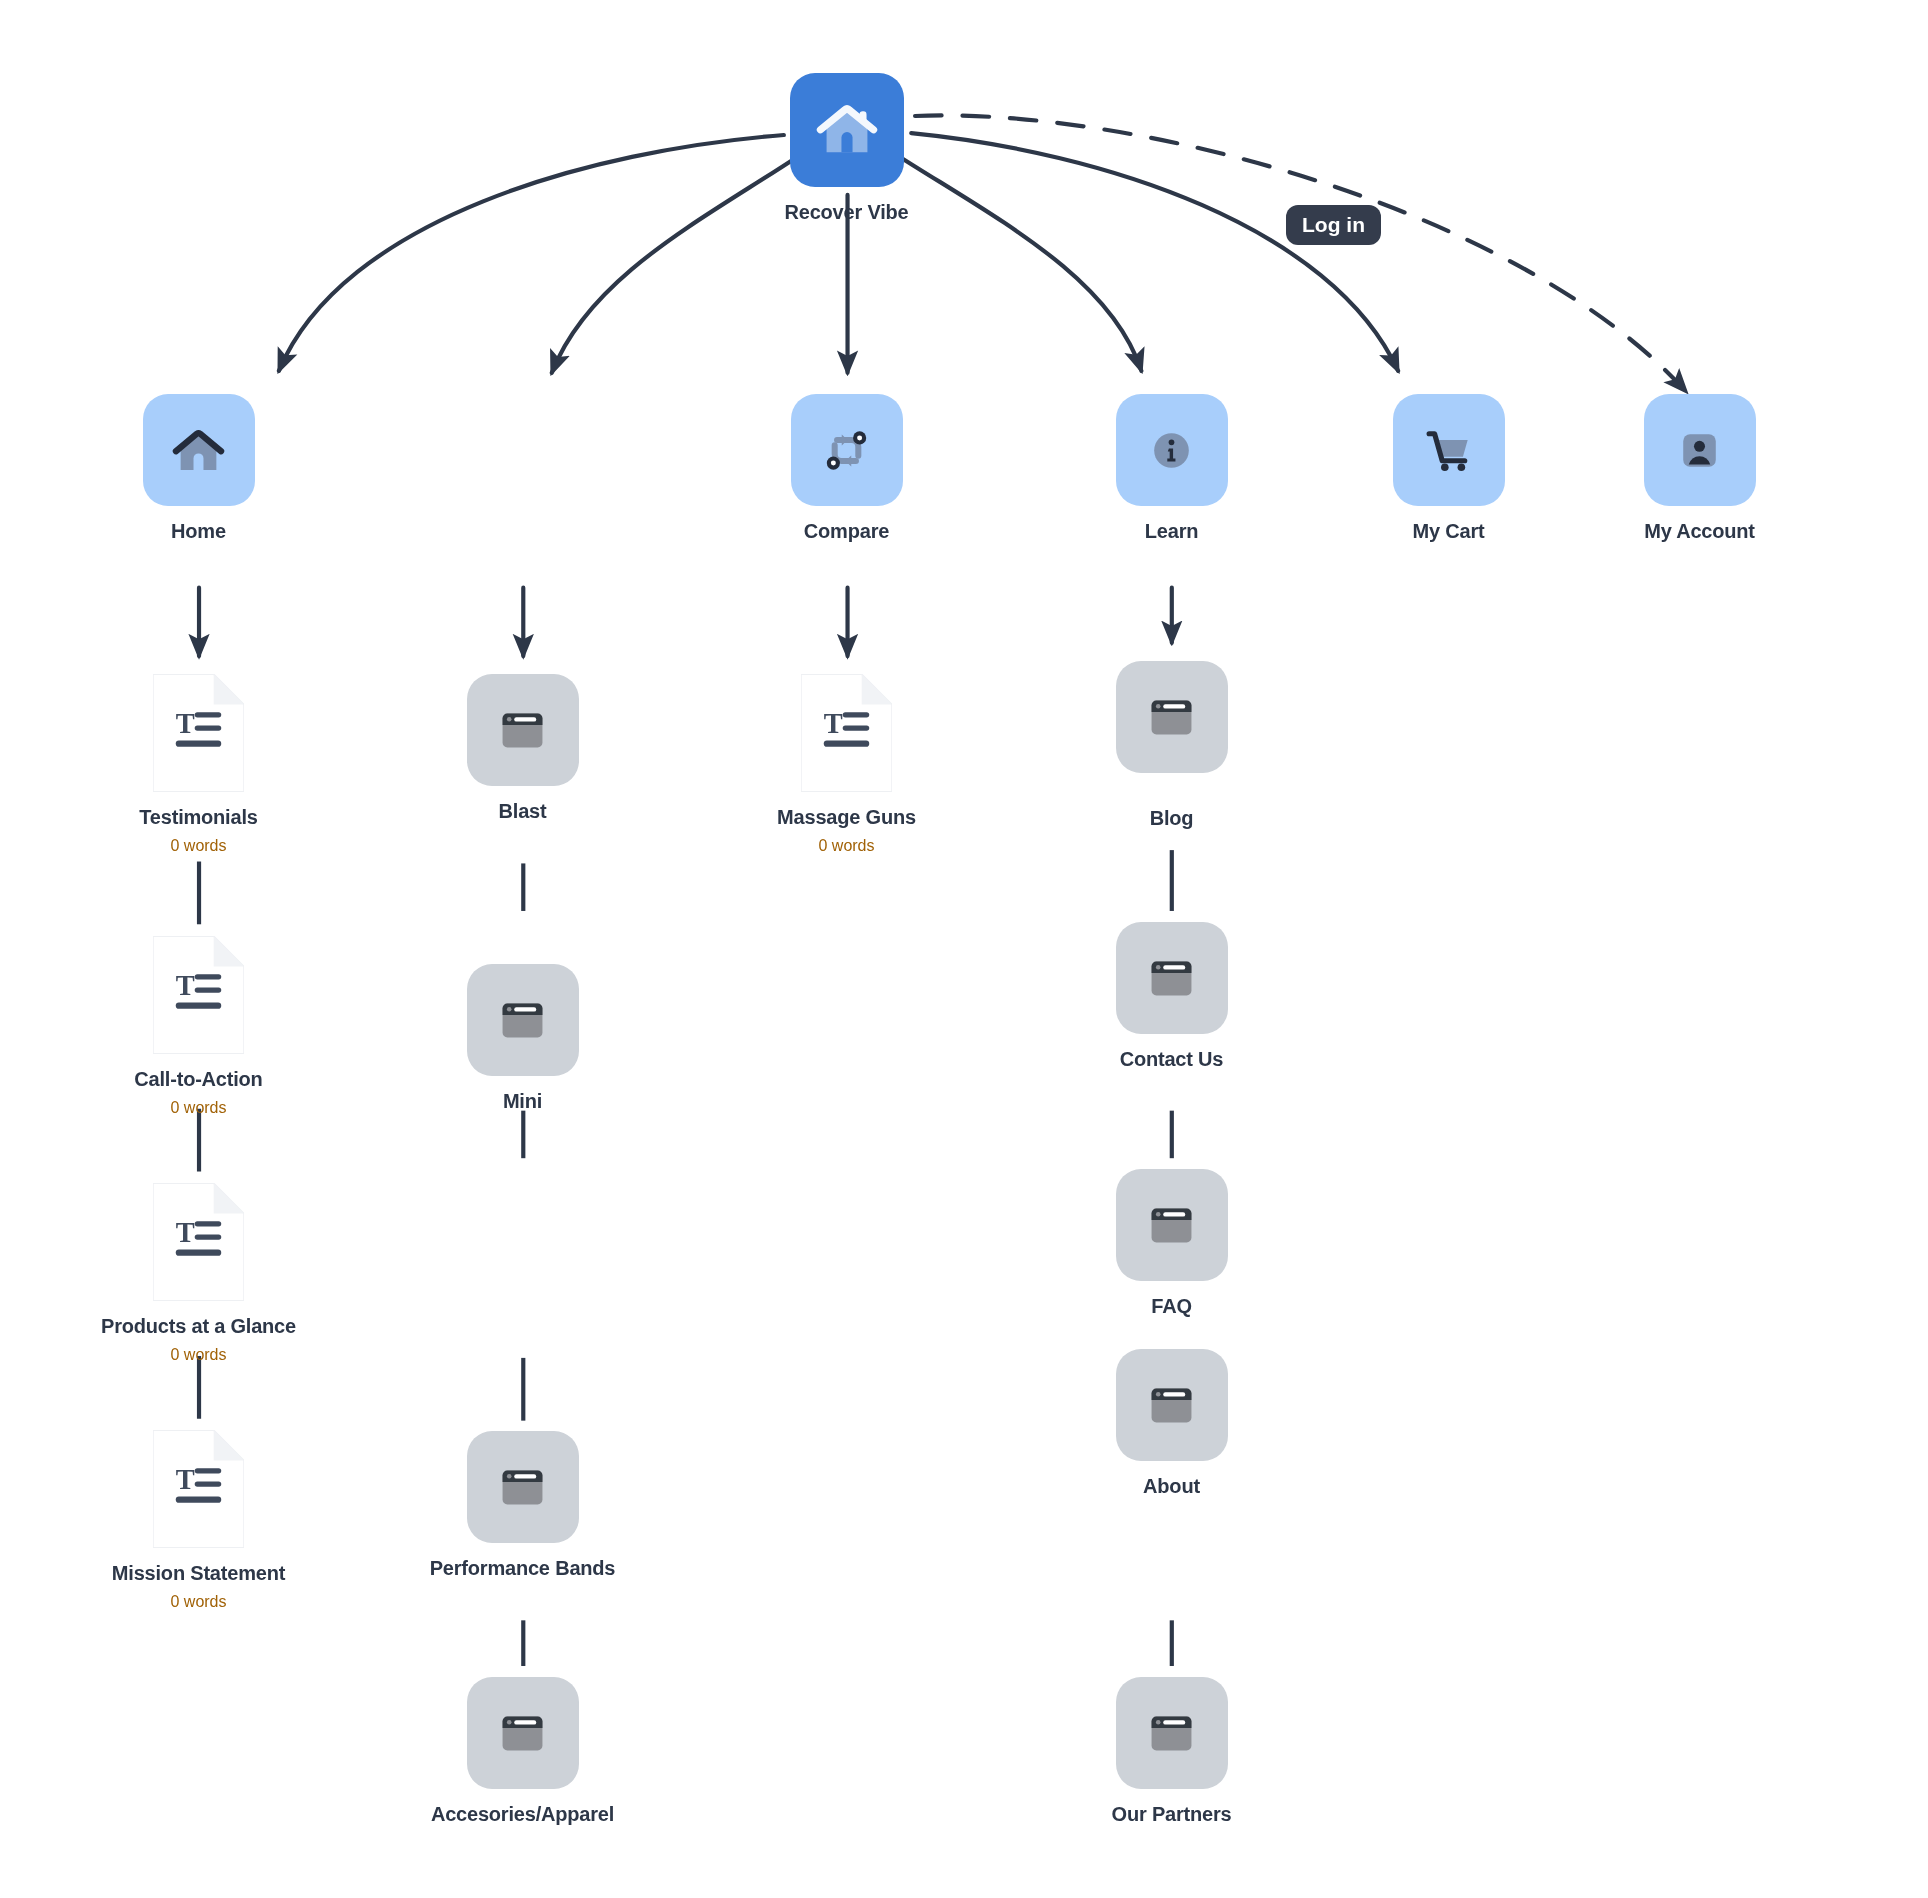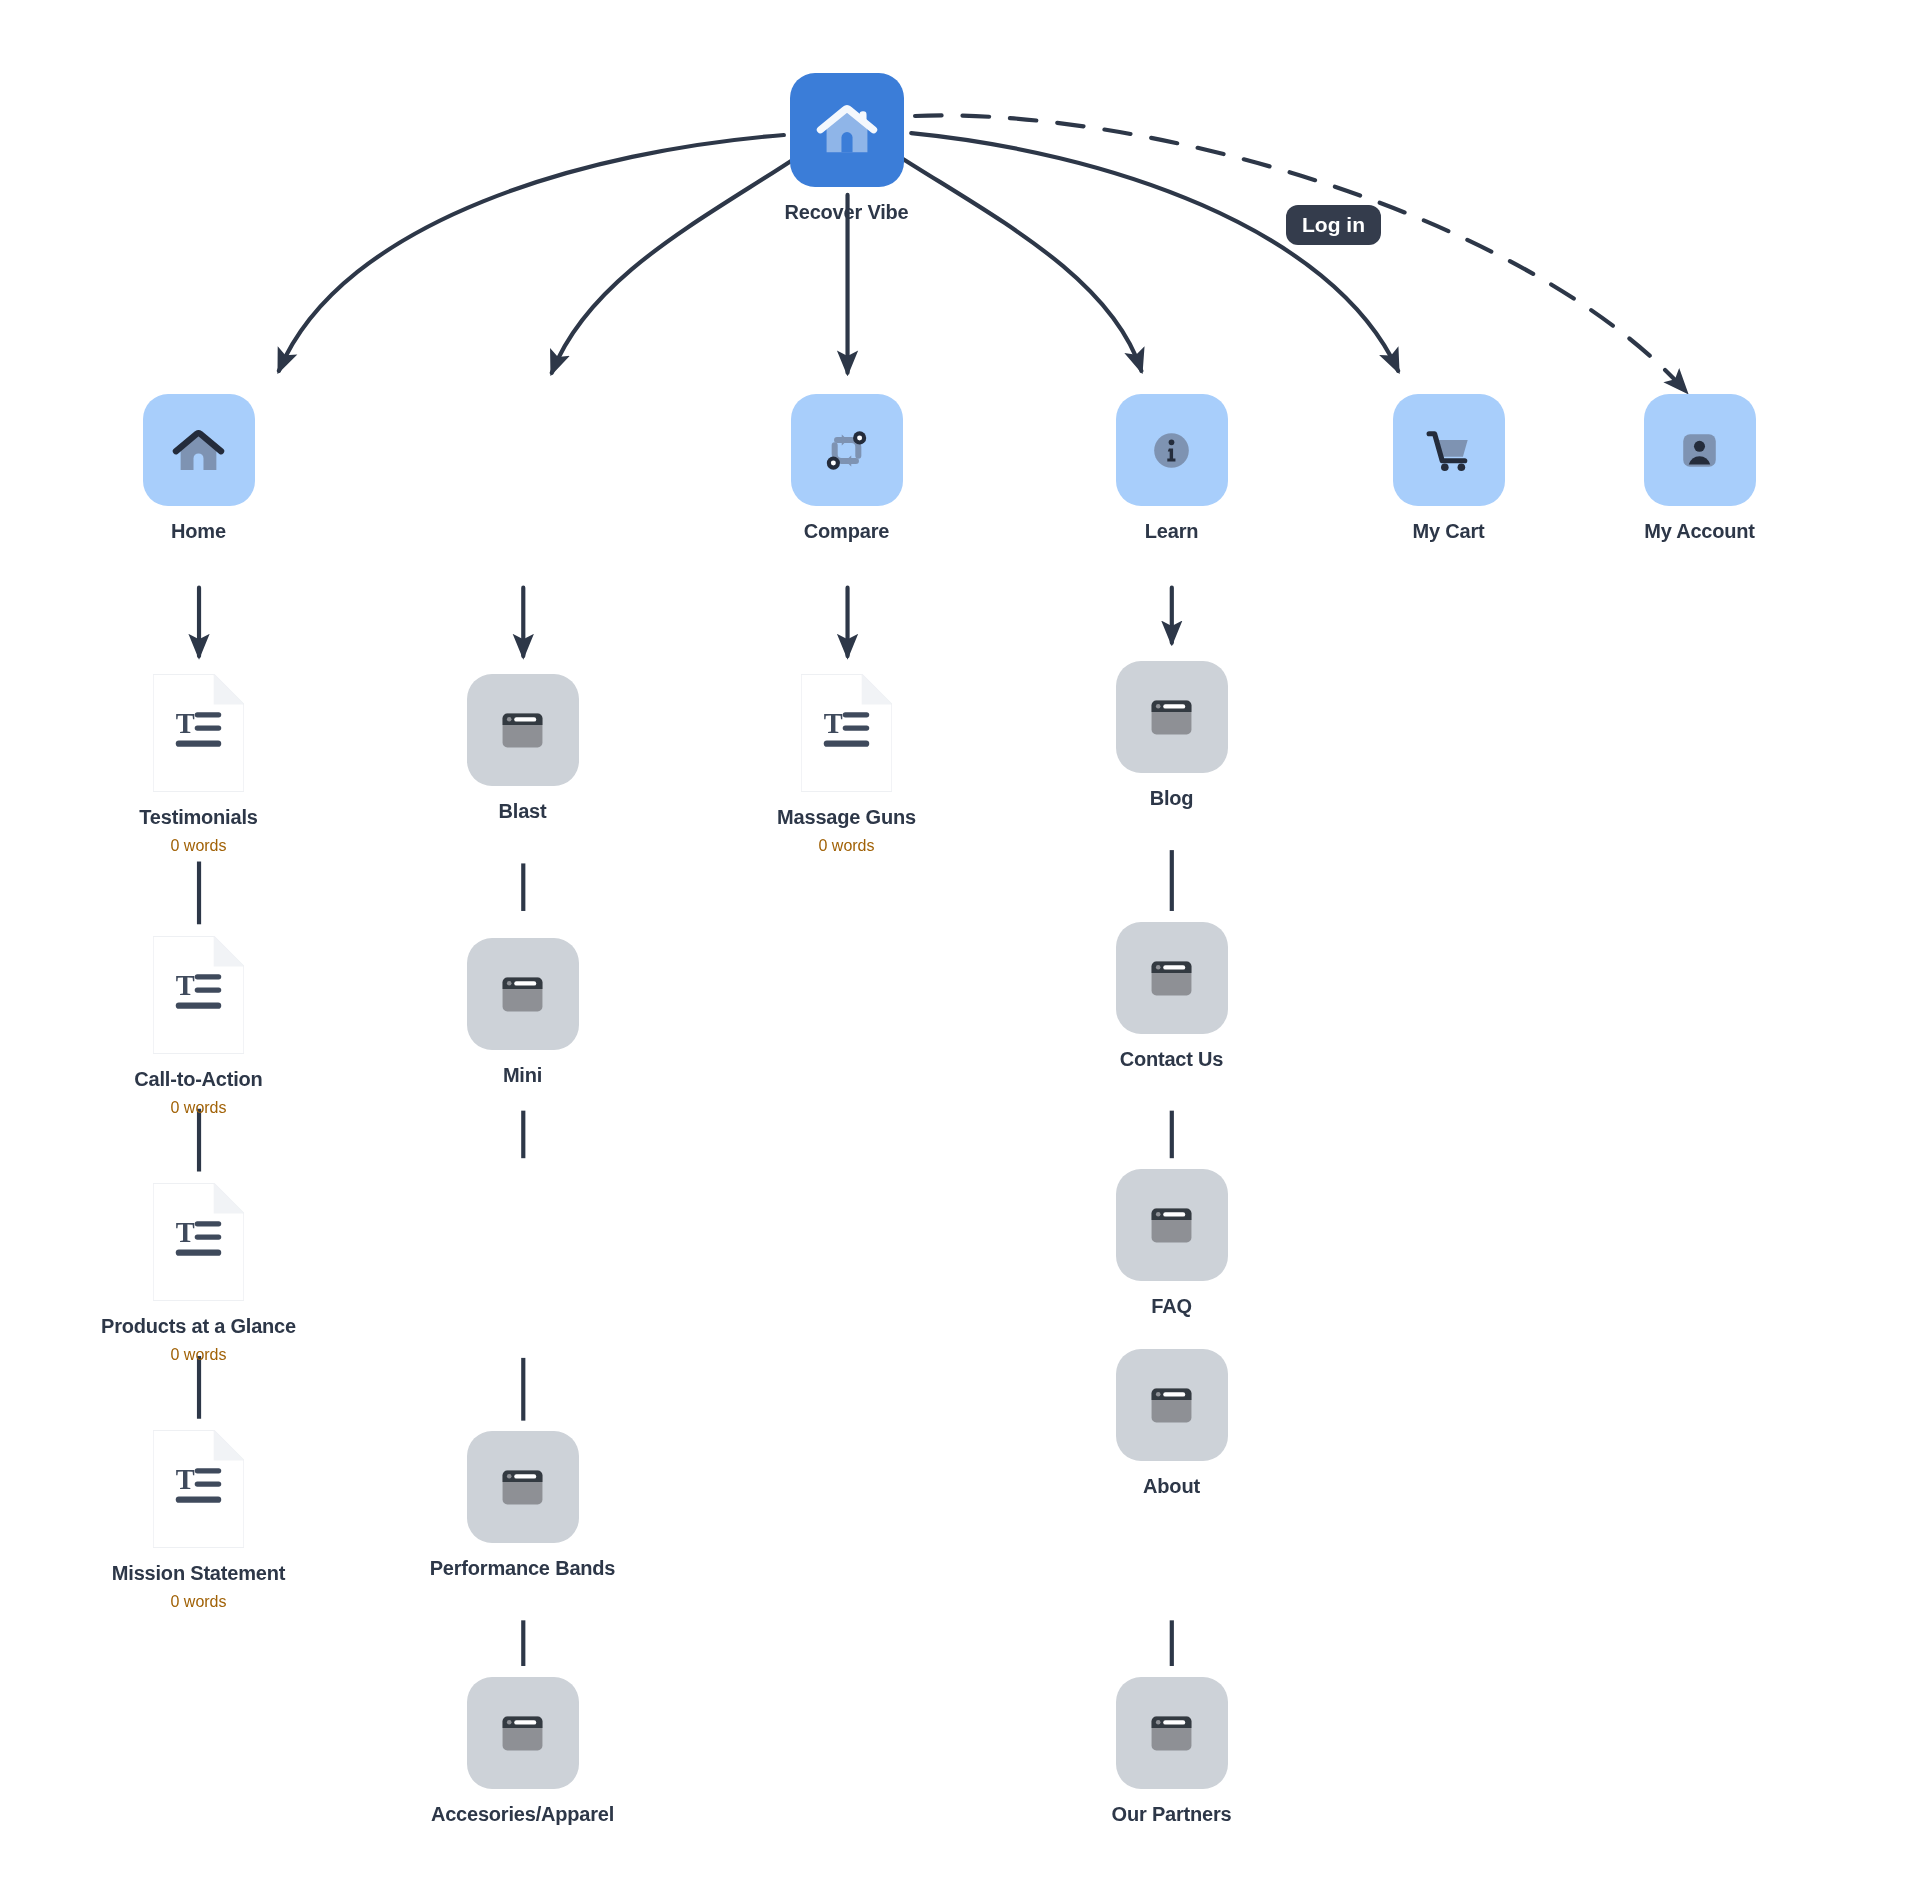--- a/index.html
+++ b/index.html
@@ -224,21 +224,21 @@
       <svg width="55" height="55" viewBox="0 0 24 24">
         <rect x="3.3" y="4.6" width="17.4" height="14.8" rx="2.1" fill="#8e9095"></rect>
         <path d="M3.3 6.7 a2.1 2.1 0 0 1 2.1 -2.1 L18.6 4.6 a2.1 2.1 0 0 1 2.1 2.1 L20.7 9.6 L3.3 9.6 Z" fill="#333a41"></path>
         <circle cx="6.2" cy="7.1" r="1.0" fill="#8e9095"></circle>
         <rect x="8.4" y="6.2" width="9.6" height="1.9" rx="0.95" fill="#ffffff"></rect>
       </svg>
     </div>
     <div class="label">Blast</div>
   </div>
 
-  <div class="node" style="left:523px;top:938px;">
+  <div class="node" style="left:523px;top:964px;">
     <div class="tile tile-page">
       <svg width="55" height="55" viewBox="0 0 24 24">
         <rect x="3.3" y="4.6" width="17.4" height="14.8" rx="2.1" fill="#8e9095"></rect>
         <path d="M3.3 6.7 a2.1 2.1 0 0 1 2.1 -2.1 L18.6 4.6 a2.1 2.1 0 0 1 2.1 2.1 L20.7 9.6 L3.3 9.6 Z" fill="#333a41"></path>
         <circle cx="6.2" cy="7.1" r="1.0" fill="#8e9095"></circle>
         <rect x="8.4" y="6.2" width="9.6" height="1.9" rx="0.95" fill="#ffffff"></rect>
       </svg>
     </div>
     <div class="label">Mini</div>
   </div>
@@ -276,21 +276,21 @@
         <text x="24" y="62" font-family="'Liberation Serif','DejaVu Serif',serif" font-size="30" font-weight="700" fill="#3f4a5c">T</text>
         <rect x="44" y="40" width="28" height="5.6" rx="2.8" fill="#3f4a5c"></rect>
         <rect x="44" y="54" width="28" height="5.6" rx="2.8" fill="#3f4a5c"></rect>
         <rect x="24" y="70" width="48" height="6.6" rx="3.3" fill="#3f4a5c"></rect>
       </svg>
     </div>
     <div class="label">Massage Guns</div>
     <div class="sublabel">0 words</div>
   </div>
 
-  <div class="node" style="left:1172px;top:661px;">
+  <div class="node" style="left:1172px;top:661px;gap:20px;">
     <div class="tile tile-page">
       <svg width="55" height="55" viewBox="0 0 24 24">
         <rect x="3.3" y="4.6" width="17.4" height="14.8" rx="2.1" fill="#8e9095"></rect>
         <path d="M3.3 6.7 a2.1 2.1 0 0 1 2.1 -2.1 L18.6 4.6 a2.1 2.1 0 0 1 2.1 2.1 L20.7 9.6 L3.3 9.6 Z" fill="#333a41"></path>
         <circle cx="6.2" cy="7.1" r="1.0" fill="#8e9095"></circle>
         <rect x="8.4" y="6.2" width="9.6" height="1.9" rx="0.95" fill="#ffffff"></rect>
       </svg>
     </div>
     <div class="label">Blog</div>
   </div>

